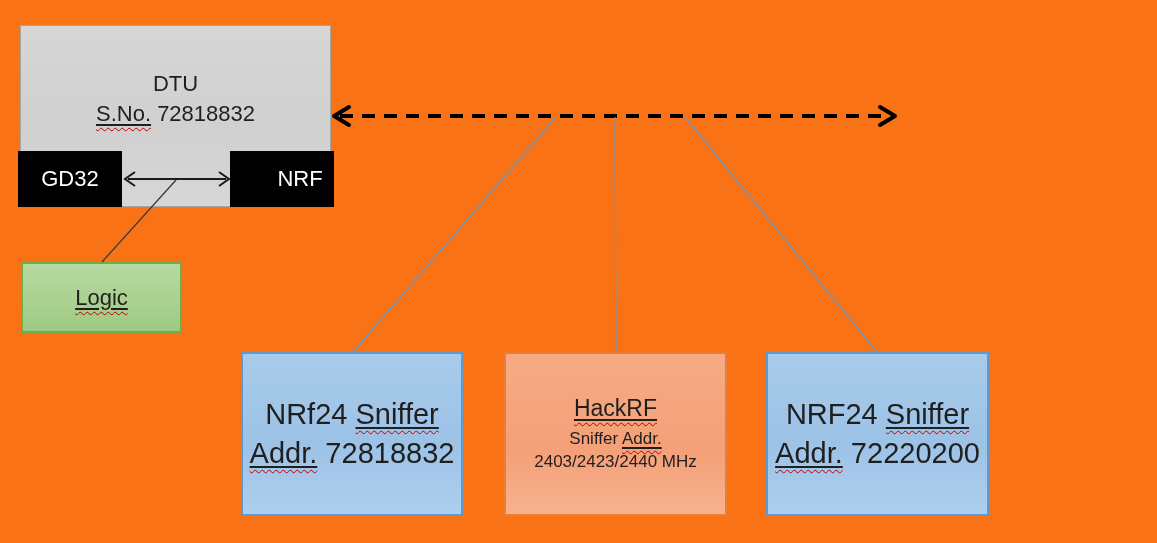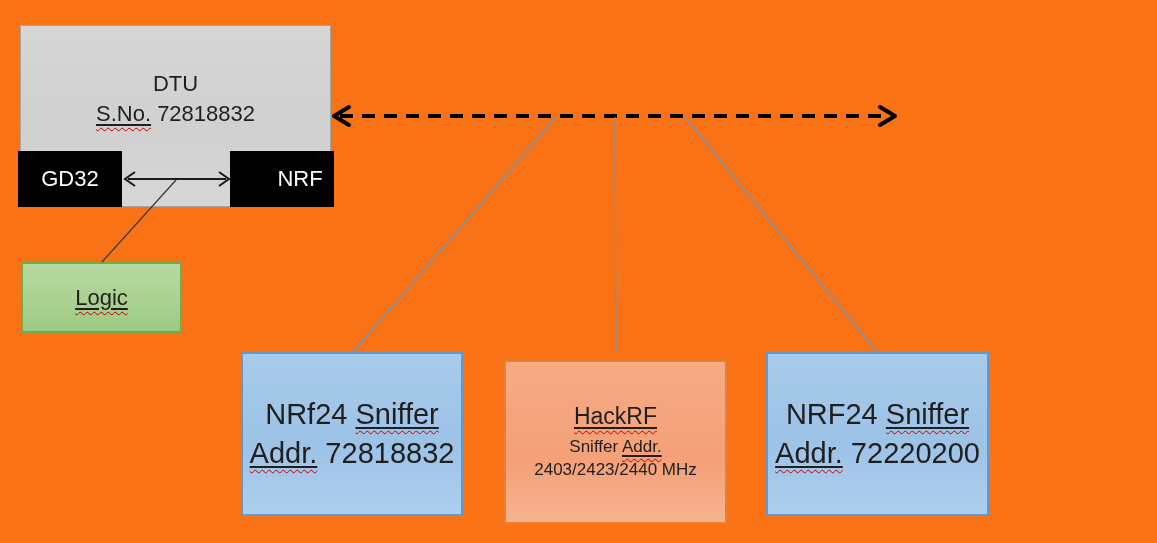--- a/index.html
+++ b/index.html
@@ -58,21 +58,21 @@
     font-size: 29px;
     line-height: 1.35;
   }
   .orange {
     background: linear-gradient(180deg, #f6ab85 0%, #f4a078 60%, #f7b28e 100%);
     border: 2px solid #ed7d31;
     font-size: 23px;
     line-height: 1.3;
   }
   .sniffer1 { left: 241px; top: 352px; width: 222px; height: 164px; }
-  .hackrf   { left: 504px; top: 360px; width: 223px; height: 164px; }
+  .hackrf   { left: 504px; top: 352px; width: 223px; height: 164px; }
   .sniffer2 { left: 766px; top: 352px; width: 223px; height: 164px; }
   .small-line { font-size: 17px; line-height: 1.35; }
   .hack-title { margin-bottom: 4px; }
   
   .ul {
     text-decoration-line: underline;
     text-decoration-style: solid;
     text-decoration-color: #1f1f1f;
     text-decoration-thickness: 1.5px;
     text-underline-offset: 3px;

